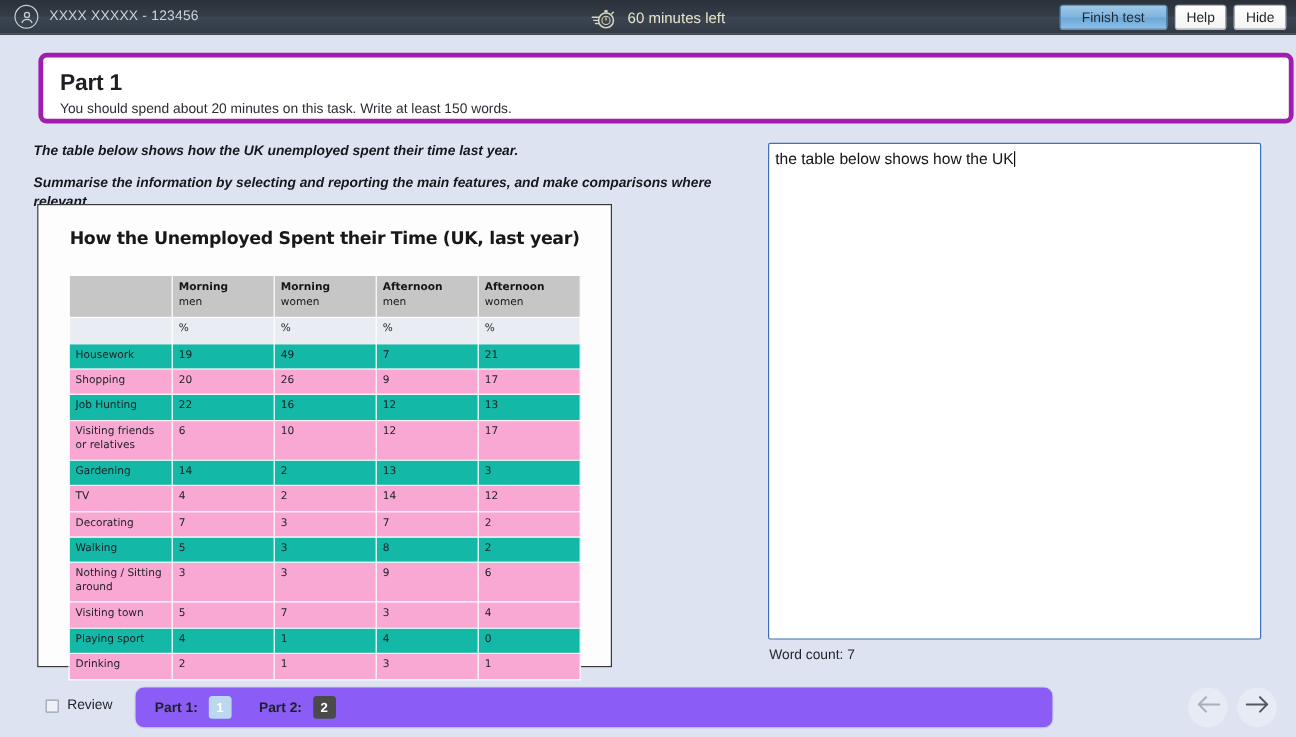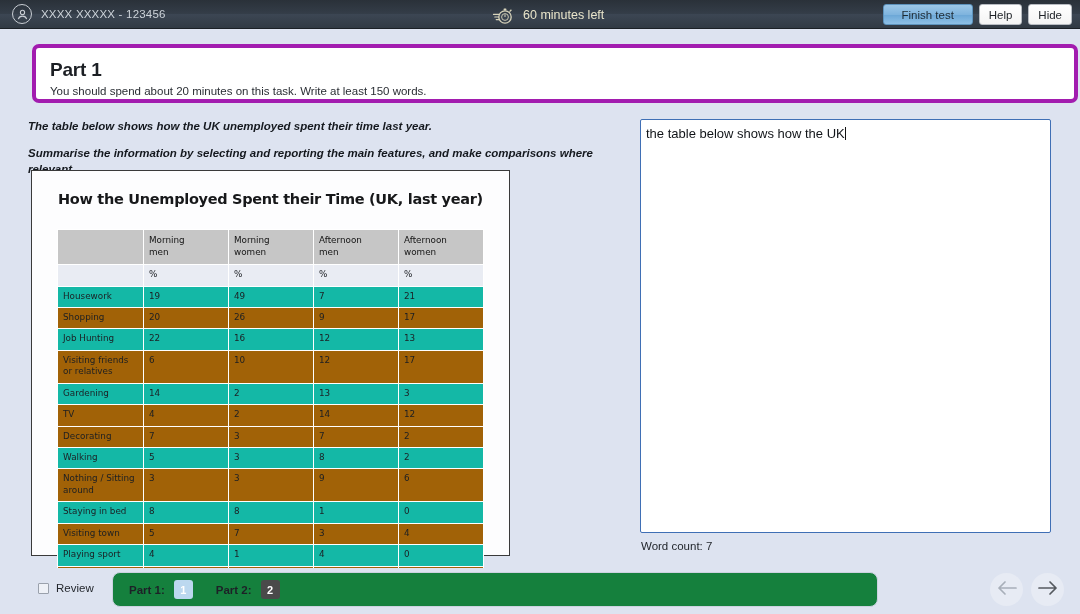--- a/index.html
+++ b/index.html
@@ -158,36 +158,36 @@
     vertical-align: top;
   }
   .data-table thead th {
     background: #c6c6c6;
     color: #141414;
     font-size: 8.8px;
     font-weight: normal;
     padding: 5px 5px 6px 5px;
     line-height: 1.32;
   }
-  .data-table thead th b { font-weight: normal; display: block; }
+  .data-table thead th b { font-weight: bold; display: block; }
   .data-table thead th.blank { background: #c6c6c6; }
   .row-pct td {
     background: #e9ecf3;
     font-size: 8.5px;
     color: #1e2126;
     padding: 4px 5px 5px 5px;
   }
   .data-table tbody td {
     font-size: 8.8px;
     color: #1c1f23;
     padding: 4px 5px 5px 5px;
     line-height: 1.3;
   }
   tr.shade td { background: #14b8a6; }
-  tr.plain td { background: #a16207; }
+  tr.plain td { background: #f9a8d4; }
   td.lbl { color: #15181c; }
 
   
   .editor {
     position: absolute;
     left: 640px; top: 119px;
     width: 411px; height: 414px;
     background: #fff;
     border: 1.5px solid #3f6fb5;
     border-radius: 2px;
@@ -237,21 +237,21 @@
     border-radius: 1px;
   }
   .review-label {
     font-size: 11.5px;
     color: #23272d;
   }
   .parts-panel {
     position: absolute;
     left: 112px; top: 4px;
     width: 766px; height: 35px;
-    background: #15803d;
+    background: #8b5cf6;
     border: 1px solid #cbd2e0;
     border-radius: 8px;
     display: flex;
     align-items: center;
     gap: 9px;
     padding-left: 16px;
   }
   .part-label {
     font-size: 11.5px;
     font-weight: bold;
@@ -410,27 +410,20 @@
           <td>8</td>
           <td>2</td>
         </tr>
         <tr class="plain">
           <td class="lbl">Nothing / Sitting around</td>
           <td>3</td>
           <td>3</td>
           <td>9</td>
           <td>6</td>
         </tr>
-        <tr class="shade">
-          <td class="lbl">Staying in bed</td>
-          <td>8</td>
-          <td>8</td>
-          <td>1</td>
-          <td>0</td>
-        </tr>
         <tr class="plain">
           <td class="lbl">Visiting town</td>
           <td>5</td>
           <td>7</td>
           <td>3</td>
           <td>4</td>
         </tr>
         <tr class="shade">
           <td class="lbl">Playing sport</td>
           <td>4</td>

